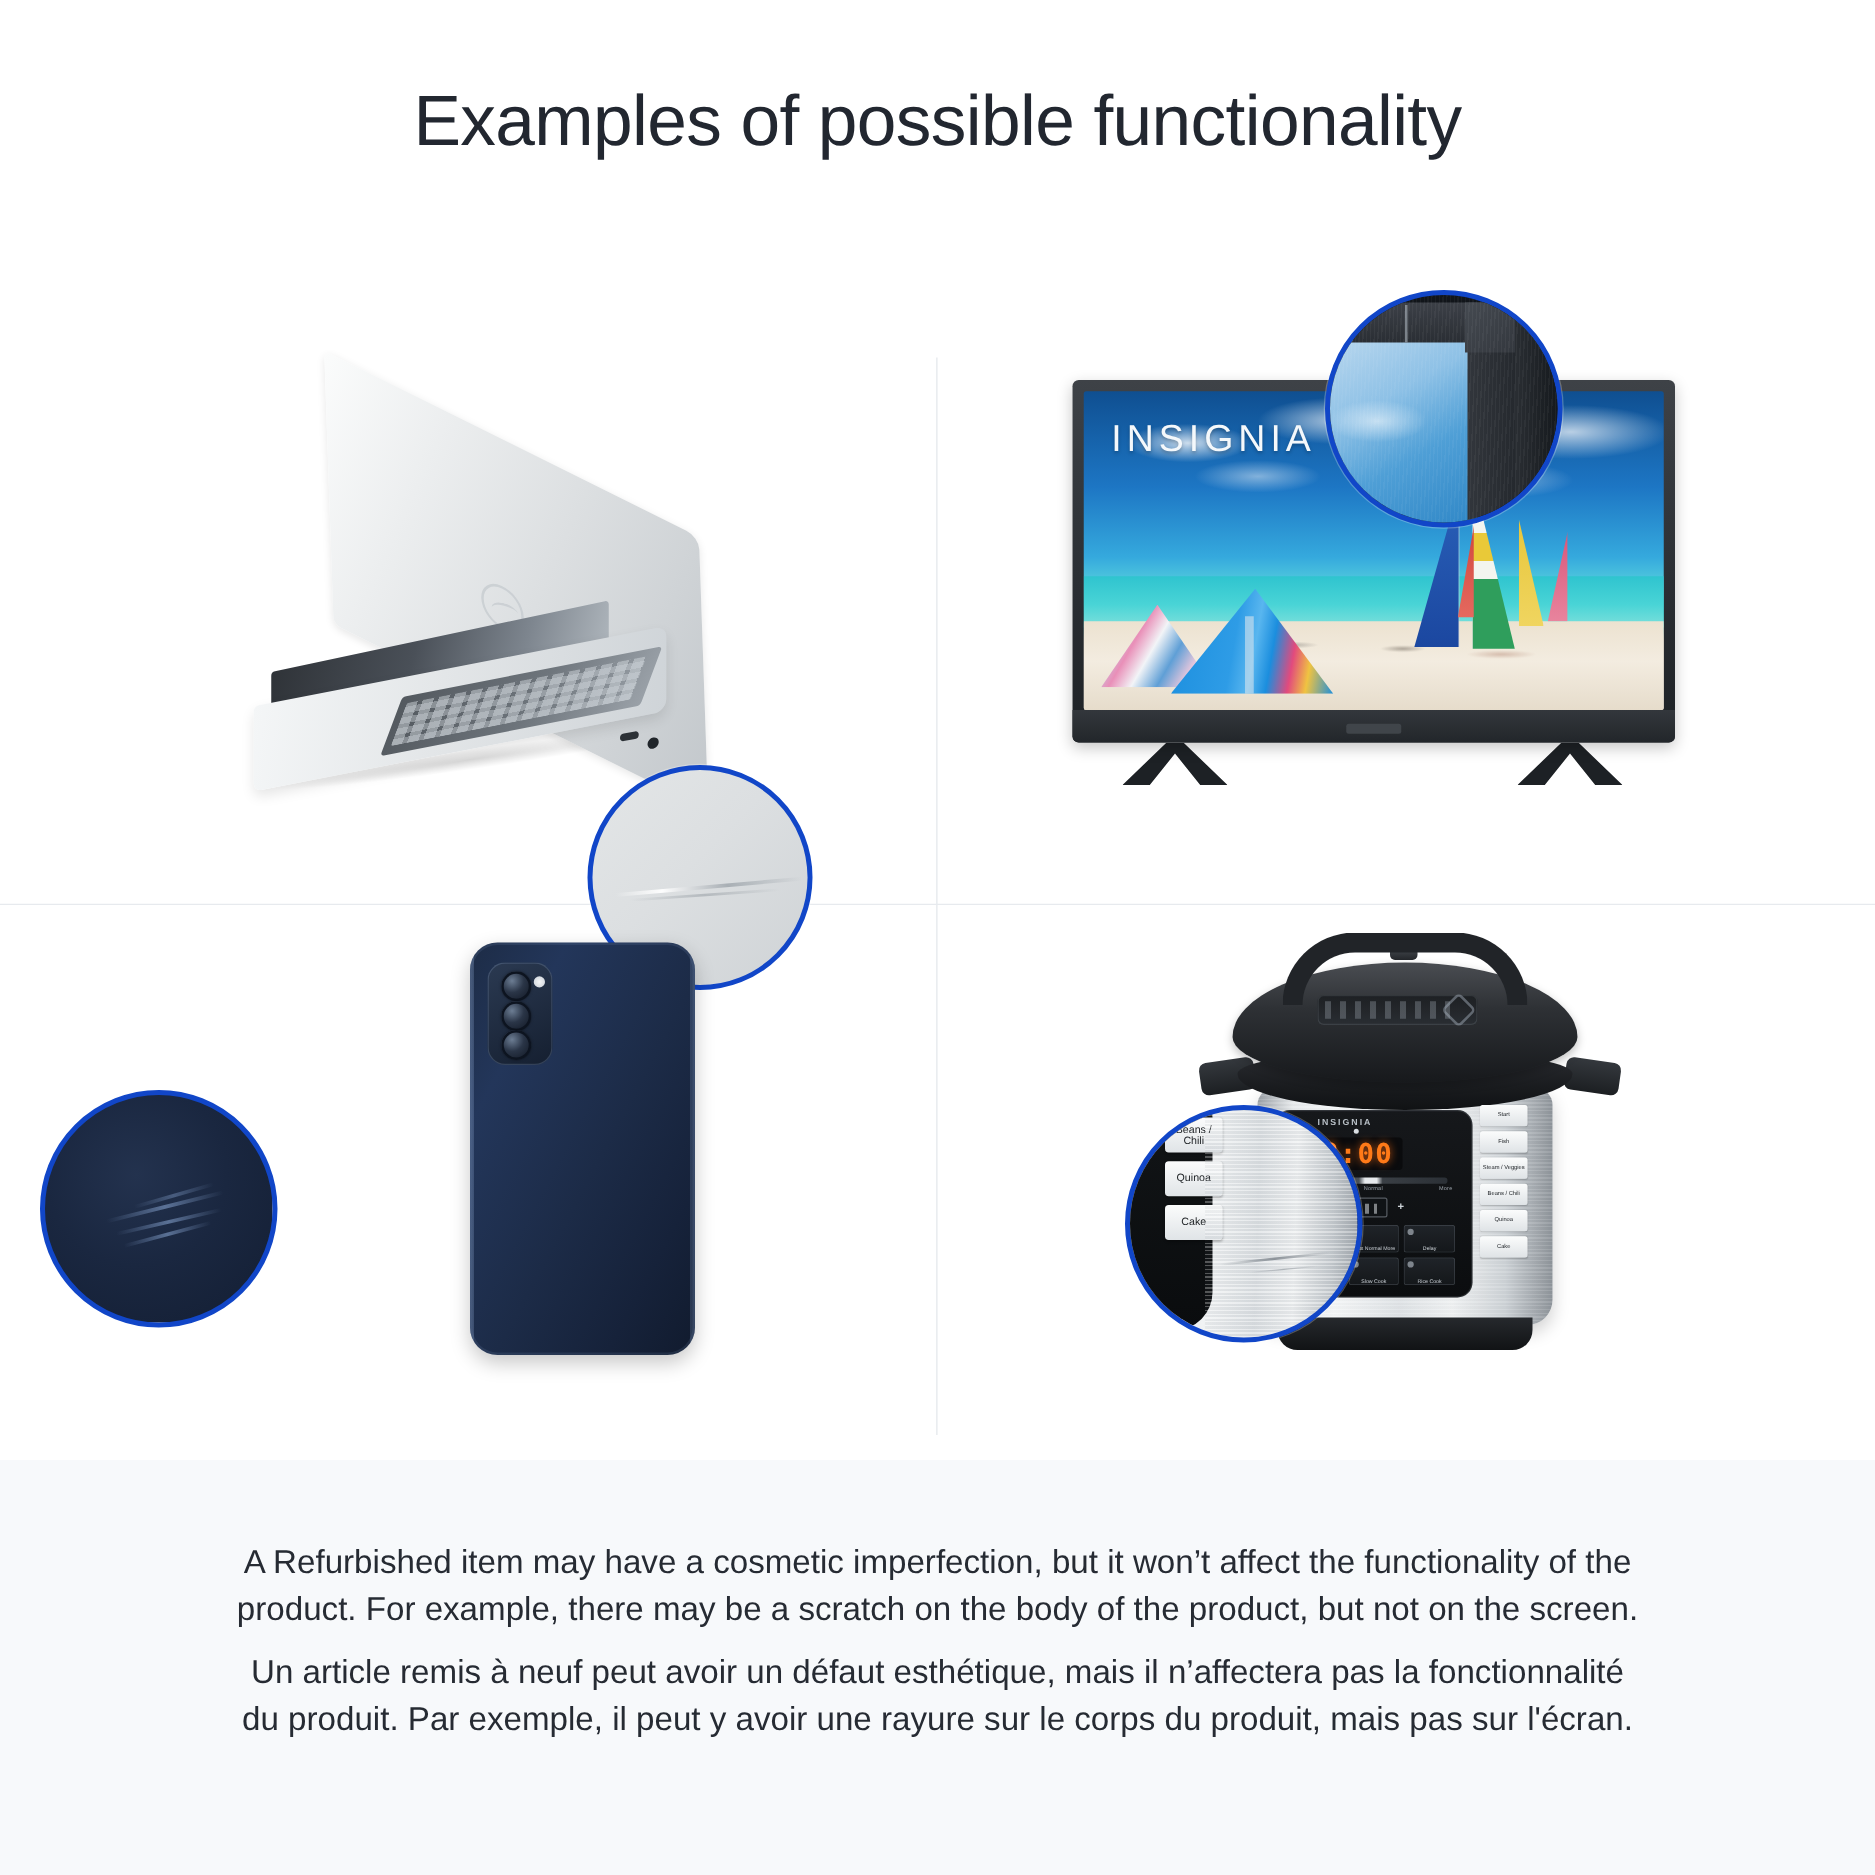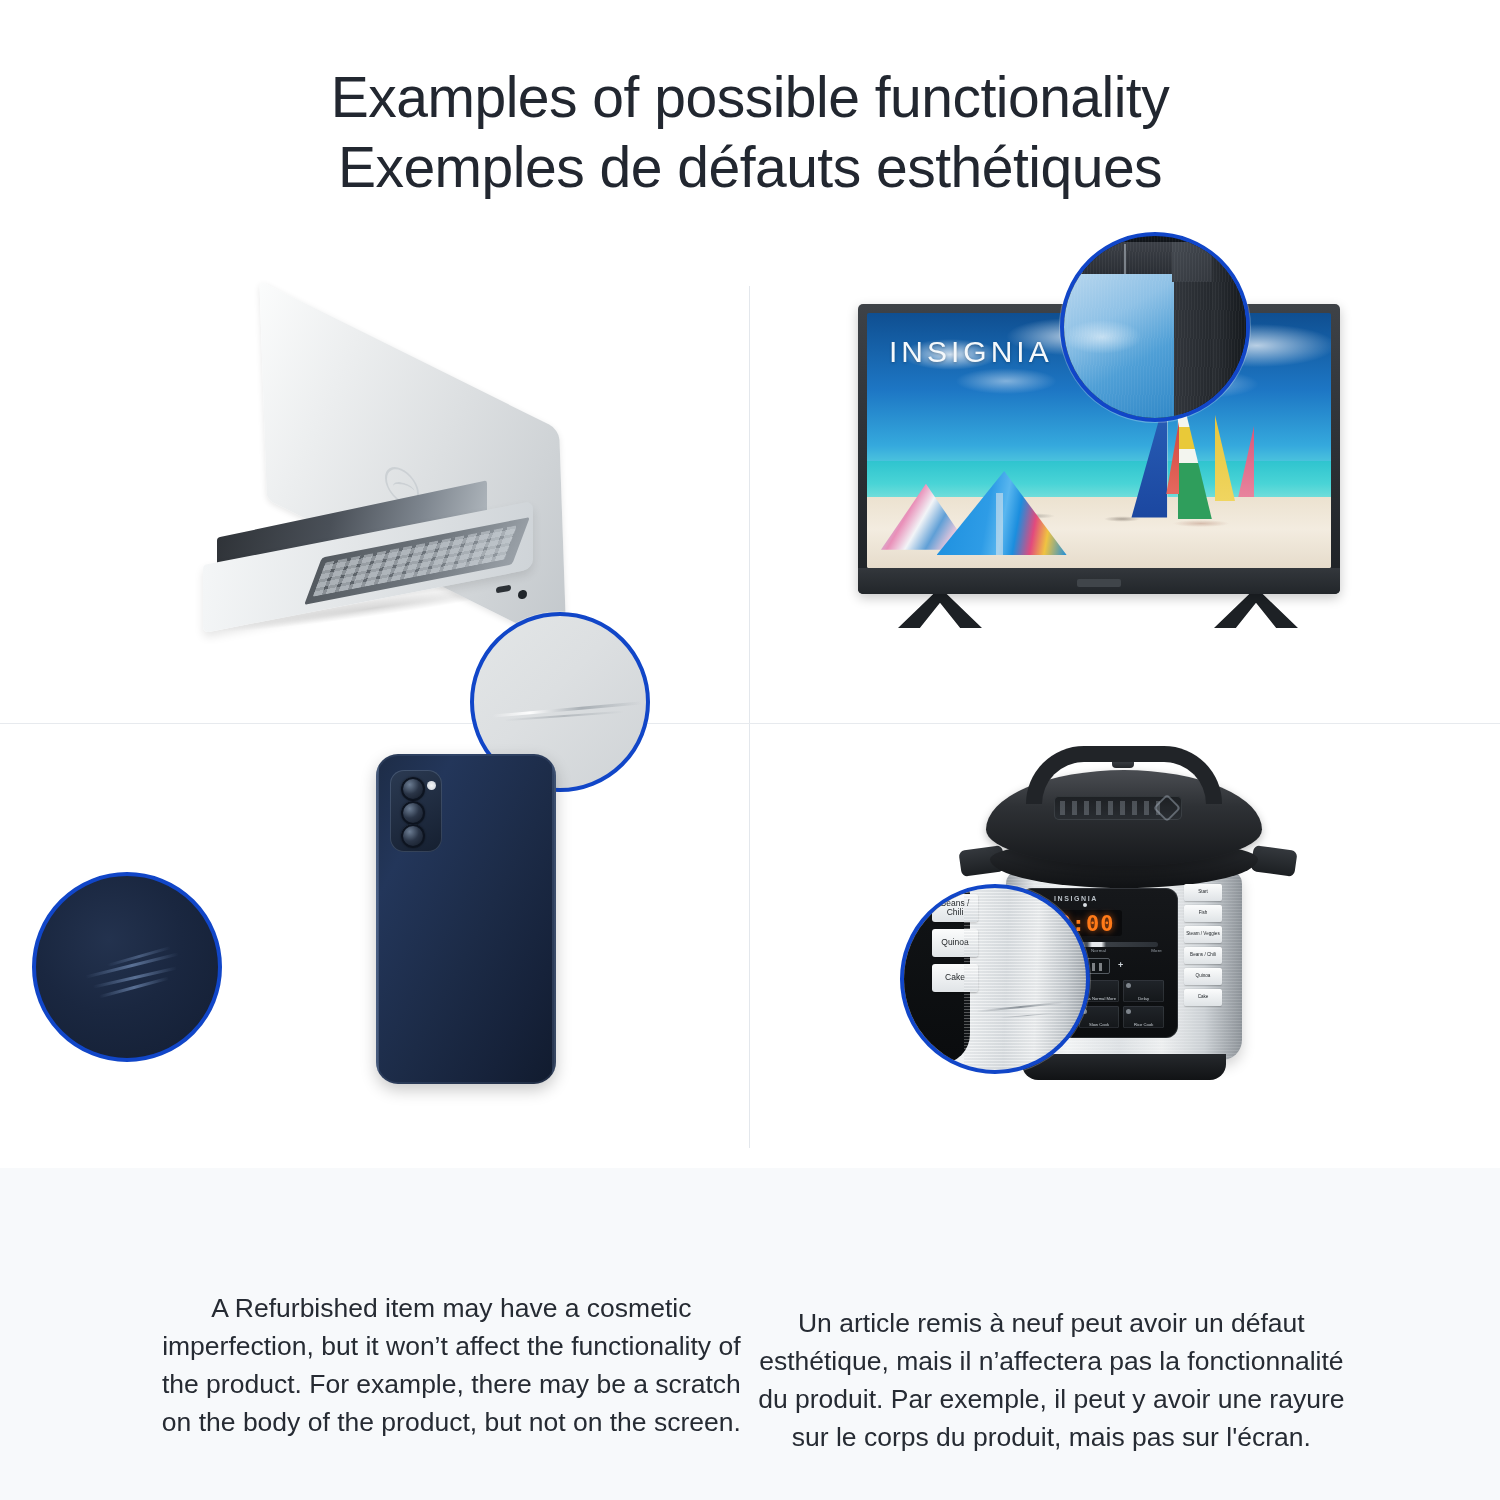--- a/index.html
+++ b/index.html
@@ -475,37 +475,36 @@
   }
   .loupe-cooker .z-scratch2{
     position:absolute; left:96px; top:127px; width:54px; height:1.3px;
     background:linear-gradient(90deg,rgba(255,255,255,0),rgba(120,128,136,.55),rgba(255,255,255,0));
     transform:rotate(-5deg);
   }
 
   
   .footer{
     position:absolute; left:0; top:1168px; width:1500px; height:332px;
-    background:#f7f9fb; display:flex; flex-direction:row;
+    background:#f7f9fb; display:flex; flex-direction:column;
     align-items:center; justify-content:flex-start; padding:62px 150px 0 150px;
   }
   .foot-p{
     text-align:center; font-size:26.5px; line-height:1.44; color:#262b33;
     max-width:1130px;
   }
-  .foot-p + .foot-p{ margin-top:30px; }
+  .foot-p + .foot-p{ margin-top:12px; }
 </style>
 </head>
 <body>
 
 <div class="page">
 
   <div class="header">
     <div class="title-line">Examples of possible functionality</div>
-    <div class="title-line">Exemples de défauts esthétiques</div>
   </div>
 
   <div class="grid">
     <div class="vdivider"></div>
     <div class="hdivider"></div>
 
     <div class="tile tile-laptop">
       <div class="stage">
         <div class="lap-wrap">
           <div class="lap-shadow"></div>

